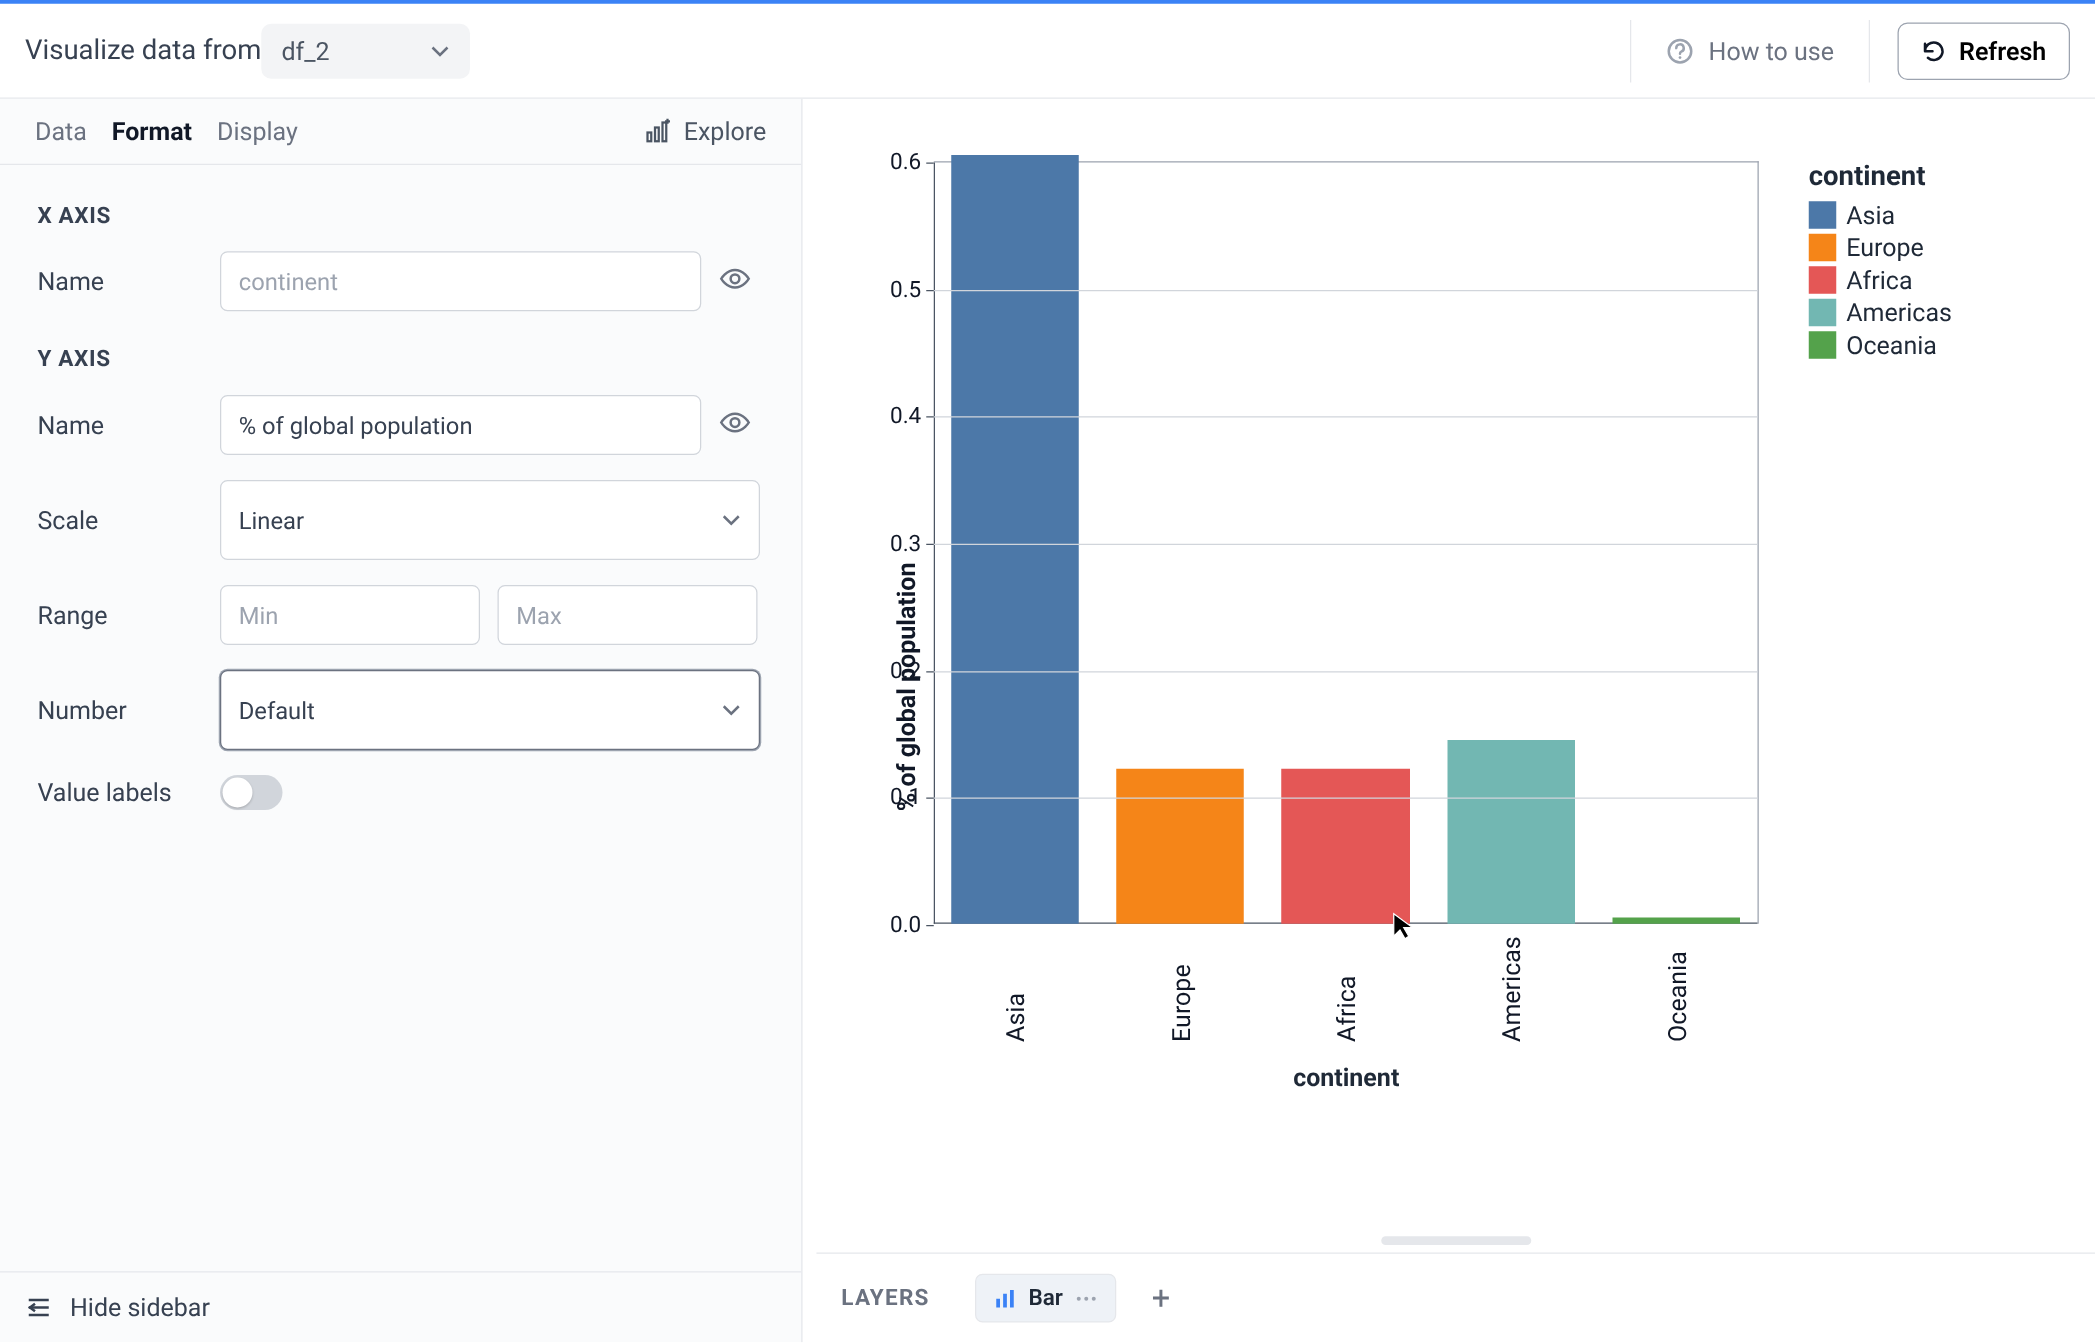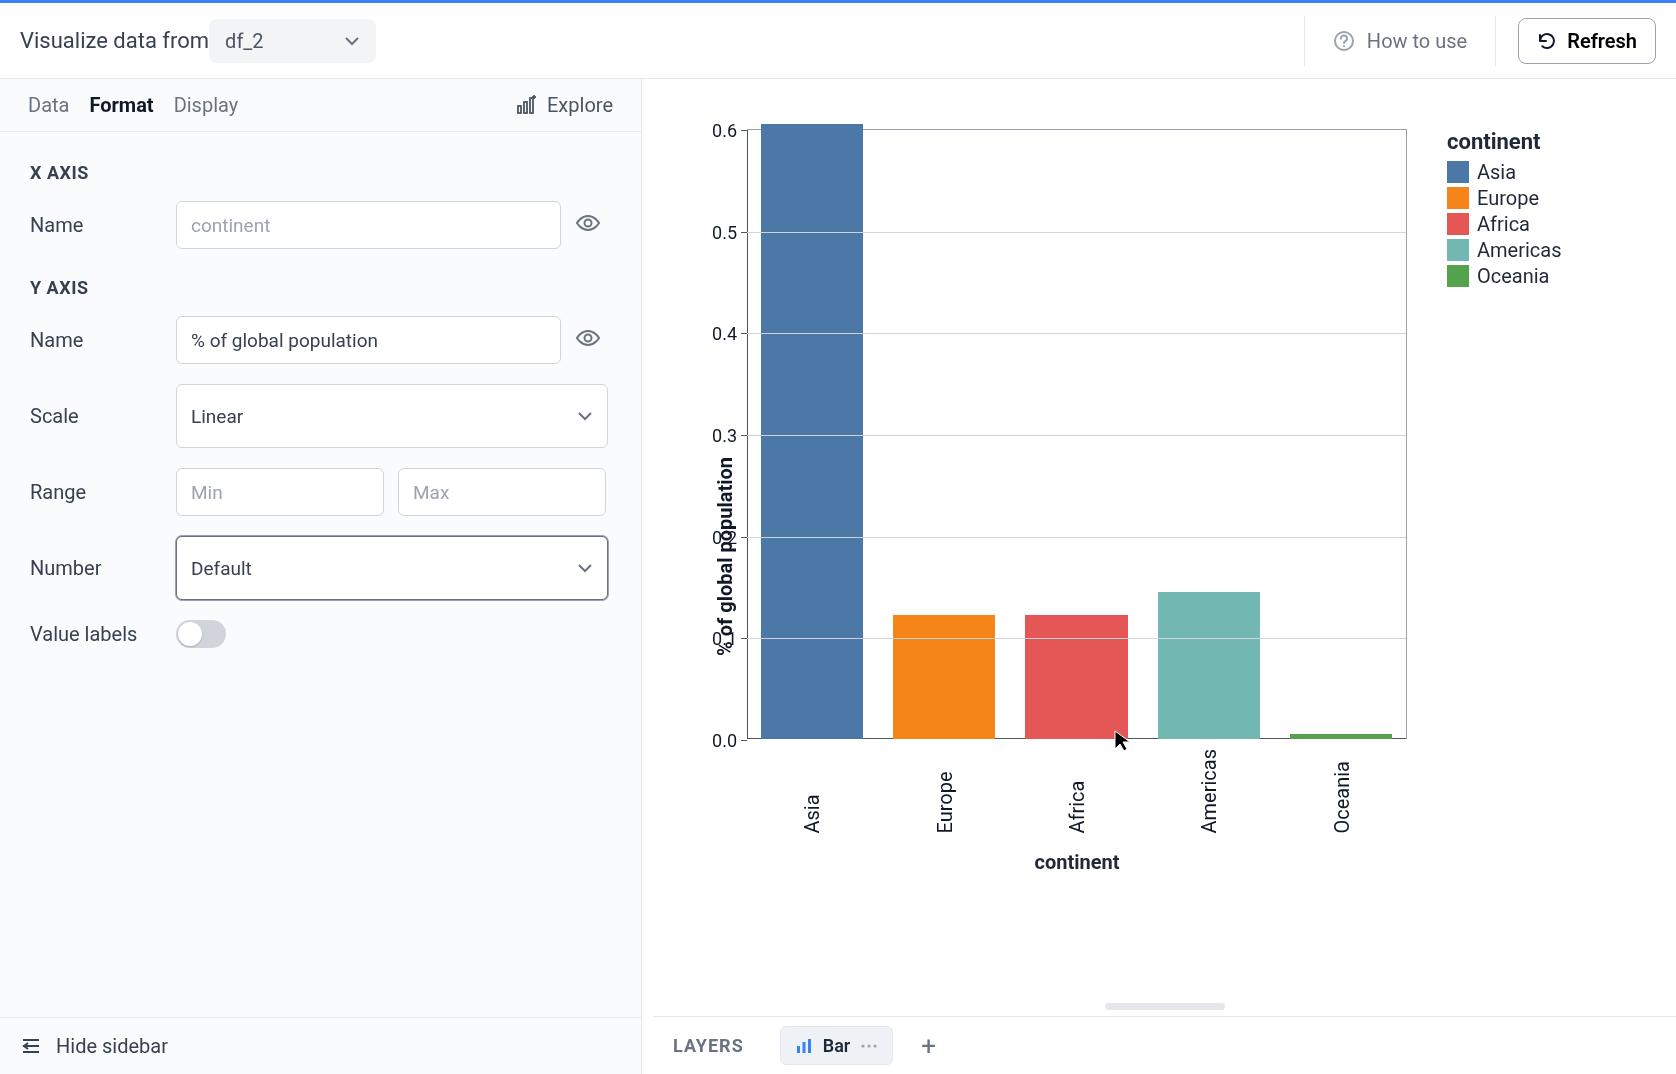--- a/index.html
+++ b/index.html
@@ -53,21 +53,21 @@
 .xtick { width:104px; display:flex; justify-content:center; }
 .xtick span { writing-mode: vertical-rl; transform: rotate(180deg); font-size:20px; color:#111827; }
 .xlabel { text-align:center; font-size:20px; font-weight:700; margin-top: 16px; width:660px; }
 .legend { margin-left: 40px; }
 .legend-title { font-size: 22px; font-weight:700; margin-bottom: 6px; }
 .legend-item { display:flex; align-items:center; gap:8px; font-size:20px; margin-bottom: 2px; }
 .legend-swatch { width:22px; height:22px; }
 
 .sidebar-footer { margin-top:auto; border-top:1px solid #e5e7eb; padding: 16px 20px; display:flex; align-items:center; gap:14px; font-size:20px; color:#374151; cursor:pointer; }
 
-.layers-bar { height: 58px; border-top:1px solid #e5e7eb; display:flex; align-items:center; padding: 0 20px; gap: 20px; }
+.layers-bar { height: 72px; border-top:1px solid #e5e7eb; display:flex; align-items:center; padding: 0 20px; gap: 20px; }
 .layers-label { font-size:18px; font-weight:700; letter-spacing:1px; color:#6b7280; margin-right:16px; }
 .layer-chip { display:flex; align-items:center; gap:10px; background:#eef2f7; border:1px solid #e5e7eb; border-radius:6px; padding:8px 14px; font-size:18px; font-weight:600; cursor:pointer; }
 .add-layer { font-size:26px; color:#6b7280; cursor:pointer; padding: 0 8px; }
 
 .cursor { position:absolute; pointer-events:none; }
 
 .resize-handle { width: 120px; height: 7px; background: #e5e7eb; border-radius: 4px; margin: 0 auto 6px auto; }
 
 svg .chev { stroke:#6b7280; stroke-width:2; fill:none; }
 </style>

